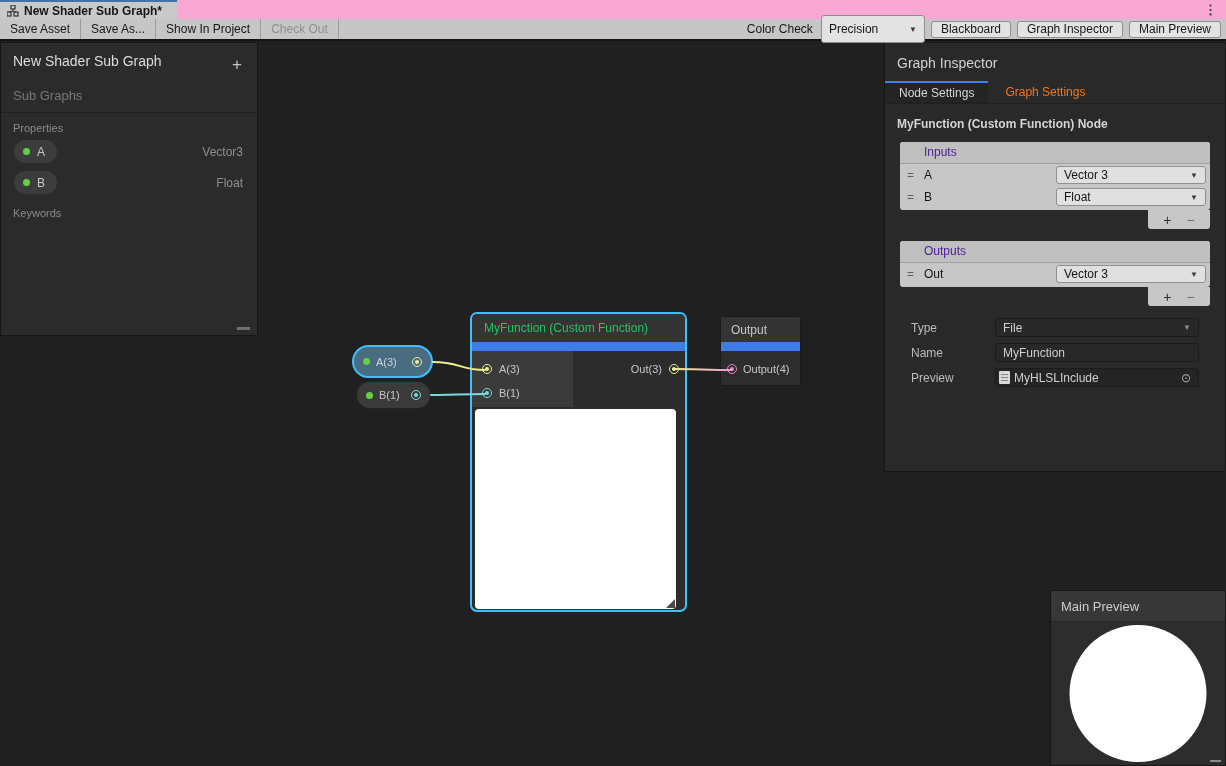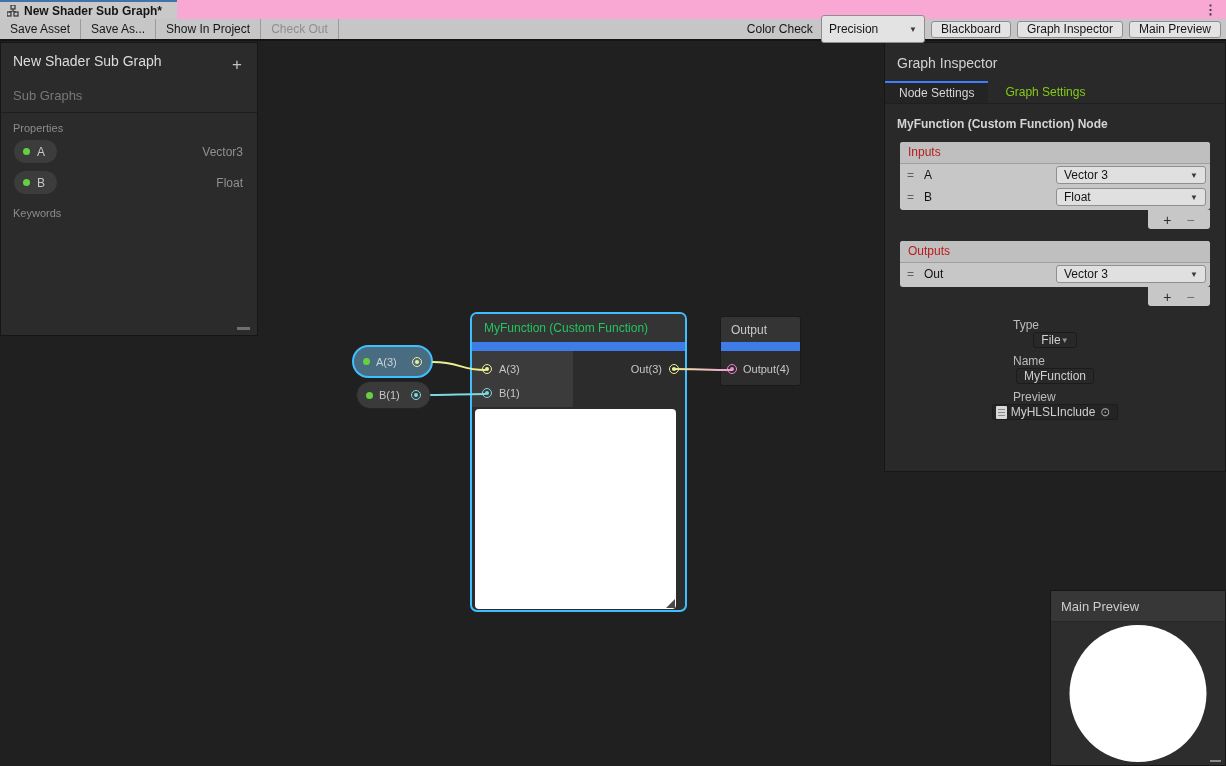--- a/index.html
+++ b/index.html
@@ -67,33 +67,33 @@
   .bb-pill { display:inline-flex; align-items:center; gap:7px; height:25px; padding:0 12px 0 9px; border-radius:13px; background:#3C3C3C; border:1px solid #2B2B2B; font-size:12px; color:#C6C6C6; }
   .bb-type { font-size:12px; color:#909090; }
   .bb-resize { position:absolute; right:7px; bottom:5px; width:13px; height:3px; background:#6F6F6F; }
 
   
   .inspector { position:absolute; left:884px; top:42px; width:342px; height:430px; background:#292929; border:1px solid #161616; z-index:5; }
   .gi-header { padding:12px 12px 10px; font-size:14px; color:#D2D2D2; }
   .gi-tabs { display:flex; height:23px; border-bottom:1px solid #1F1F1F; }
   .gi-tab { display:flex; align-items:center; font-size:12px; }
   .gi-tab.active { background:#242424; border-top:2px solid #3C7EFF; padding:0 14px; color:#D6D6D6; }
-  .gi-tab.inactive { padding:0 17px; color:#84cc16; }
+  .gi-tab.inactive { padding:0 17px; color:#f97316; }
   .gi-node-title { padding:13px 12px 11px; font-size:12px; font-weight:bold; color:#D4D4D4; }
   .rlist { margin:0 15px; background:#C7C7C7; border-radius:3px; padding-bottom:2px; }
-  .rlist-header { background:#BFBFBF; border-bottom:1px solid #9F9F9F; border-radius:3px 3px 0 0; padding:3px 8px 4px; font-size:12px; color:#b91c1c; }
+  .rlist-header { background:#BFBFBF; border-bottom:1px solid #9F9F9F; border-radius:3px 3px 0 0; padding:3px 24px 4px; font-size:12px; color:#4c1d95; }
   .rlist-row { display:flex; align-items:center; padding:2px 4px 2px 7px; }
   .rlist-handle { color:#5F5F5F; font-size:12px; margin-right:10px; }
   .rlist-name { flex:1; font-size:12px; color:#141414; }
   .rlist-dd { width:150px; height:18px; background:#E0E0E0; border:1px solid #8F8F8F; border-radius:3px; display:flex; align-items:center; justify-content:space-between; padding:0 7px; font-size:12px; color:#141414; }
   .rlist-footer { display:flex; justify-content:flex-end; margin:0 15px 12px; }
   .rlist-footer-box { width:62px; height:19px; background:#C7C7C7; border-radius:0 0 3px 3px; display:flex; align-items:center; justify-content:center; gap:15px; font-size:14px; }
   .rl-add { color:#2F2F2F; }
   .rl-remove { color:#6E6E6E; }
-  .gi-field { display:flex; align-items:center; margin:6px 26px;flex-direction:column; }
+  .gi-field { display:flex; align-items:center; margin:6px 26px; }
   .gi-label { width:84px; font-size:12px; color:#BCBCBC; }
   .gi-dd-dark { flex:1; height:19px; background:#282828; border:1px solid #1C1C1C; border-radius:3px; display:flex; align-items:center; justify-content:space-between; padding:0 7px; font-size:12px; color:#D0D0D0; }
   .gi-dd-dark .arrow-dark { color:#8F8F8F; }
   .gi-input-dark { flex:1; height:19px; background:#282828; border:1px solid #1C1C1C; border-radius:3px; display:flex; align-items:center; padding:0 7px; font-size:12px; color:#CFCFCF; }
   .gi-obj { flex:1; height:19px; background:#242424; border:1px solid #1C1C1C; border-radius:3px; display:flex; align-items:center; padding:0 2px 0 3px; font-size:12px; color:#CFCFCF; }
   .file-icon { width:11px; height:13px; background:#D8D8D8; border-radius:1px; margin-right:4px; position:relative; flex:none; }
   .file-icon::after { content:""; position:absolute; left:2px; right:2px; top:3px; height:7px; background:repeating-linear-gradient(#8A8A8A 0 1px, transparent 1px 3px); }
   .obj-picker { margin-left:auto; width:20px; display:flex; align-items:center; justify-content:center; color:#ABABAB; font-size:12px; }
 
   

